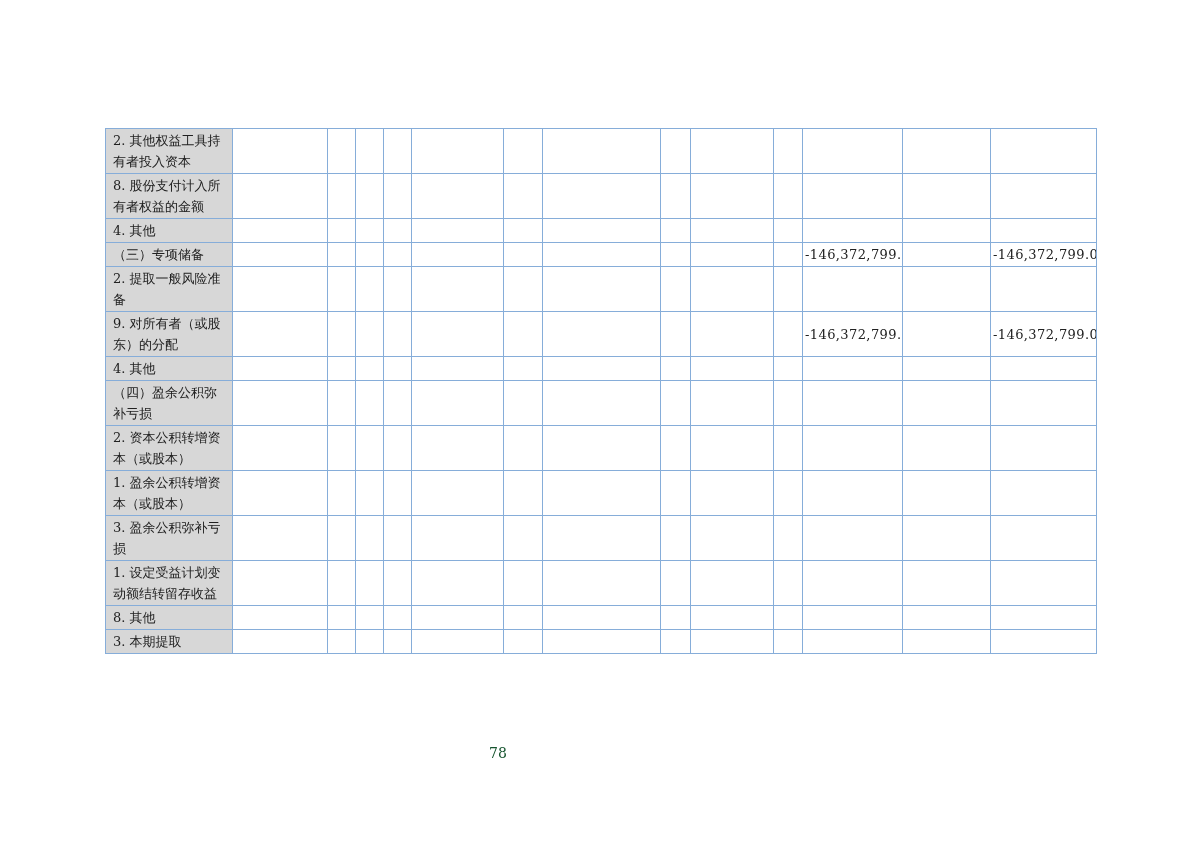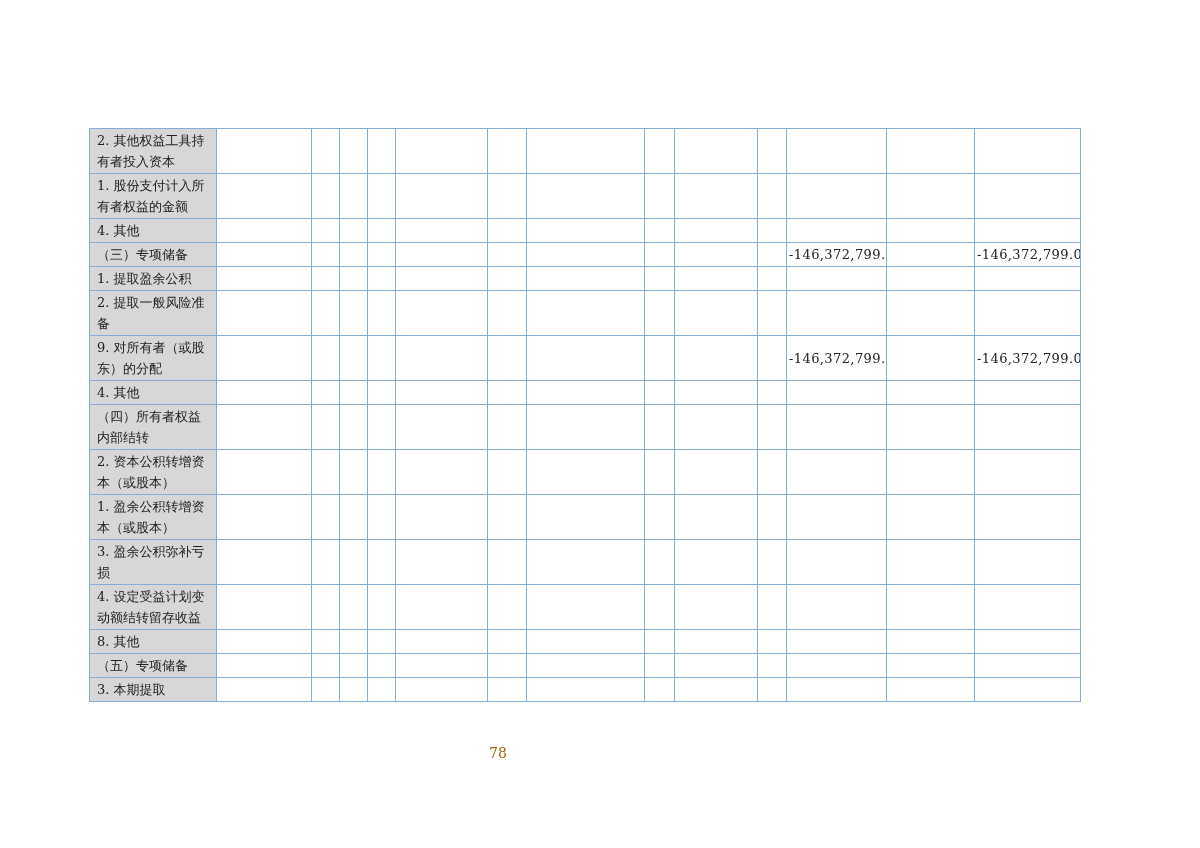--- a/index.html
+++ b/index.html
@@ -16,21 +16,21 @@
     position:relative;
     overflow:hidden;
   }
   .sheet{
     position:absolute;
     left:0;top:0;width:1200px;height:848px;
     background:var(--page-bg);
   }
   table.equity-table{
     position:absolute;
-    left:89px;
+    left:105px;
     top:128px;
     width:992px;
     border-collapse:collapse;
     table-layout:fixed;
     border-radius:29px;
   }
   table.equity-table td{
     border:1px solid var(--border-color);
     vertical-align:middle;
     font-size:13px;
@@ -52,21 +52,21 @@
     letter-spacing:0.4px;
     white-space:nowrap;
   }
   .page-number{
     position:absolute;
     left:0;
     top:745px;
     width:996px;
     text-align:center;
     font-size:14px;
-    color:#a16207;
+    color:#14532d;
   }
 </style>
 </head>
 <body>
 
 <div class="sheet">
 
   <table class="equity-table">
     <colgroup>
       <col style="width:127px">
@@ -95,21 +95,21 @@
           <td class="data-cell"></td>
           <td class="data-cell"></td>
           <td class="data-cell"></td>
           <td class="data-cell"></td>
           <td class="data-cell"></td>
           <td class="data-cell"></td>
           <td class="data-cell"></td>
           <td class="data-cell"></td>
         </tr>
         <tr>
-          <td class="label-cell">1. 股份支付计入所有者权益的金额</td>
+          <td class="label-cell">8. 股份支付计入所有者权益的金额</td>
           <td class="data-cell"></td>
           <td class="data-cell"></td>
           <td class="data-cell"></td>
           <td class="data-cell"></td>
           <td class="data-cell"></td>
           <td class="data-cell"></td>
           <td class="data-cell"></td>
           <td class="data-cell"></td>
           <td class="data-cell"></td>
           <td class="data-cell"></td>
@@ -143,36 +143,20 @@
           <td class="data-cell"></td>
           <td class="data-cell"></td>
           <td class="data-cell"></td>
           <td class="data-cell"></td>
           <td class="data-cell"></td>
           <td class="data-cell">-146,372,799.02</td>
           <td class="data-cell"></td>
           <td class="data-cell">-146,372,799.02</td>
         </tr>
         <tr>
-          <td class="label-cell">1. 提取盈余公积</td>
-          <td class="data-cell"></td>
-          <td class="data-cell"></td>
-          <td class="data-cell"></td>
-          <td class="data-cell"></td>
-          <td class="data-cell"></td>
-          <td class="data-cell"></td>
-          <td class="data-cell"></td>
-          <td class="data-cell"></td>
-          <td class="data-cell"></td>
-          <td class="data-cell"></td>
-          <td class="data-cell"></td>
-          <td class="data-cell"></td>
-          <td class="data-cell"></td>
-        </tr>
-        <tr>
           <td class="label-cell">2. 提取一般风险准备</td>
           <td class="data-cell"></td>
           <td class="data-cell"></td>
           <td class="data-cell"></td>
           <td class="data-cell"></td>
           <td class="data-cell"></td>
           <td class="data-cell"></td>
           <td class="data-cell"></td>
           <td class="data-cell"></td>
           <td class="data-cell"></td>
@@ -207,21 +191,21 @@
           <td class="data-cell"></td>
           <td class="data-cell"></td>
           <td class="data-cell"></td>
           <td class="data-cell"></td>
           <td class="data-cell"></td>
           <td class="data-cell"></td>
           <td class="data-cell"></td>
           <td class="data-cell"></td>
         </tr>
         <tr>
-          <td class="label-cell">（四）所有者权益内部结转</td>
+          <td class="label-cell">（四）盈余公积弥补亏损</td>
           <td class="data-cell"></td>
           <td class="data-cell"></td>
           <td class="data-cell"></td>
           <td class="data-cell"></td>
           <td class="data-cell"></td>
           <td class="data-cell"></td>
           <td class="data-cell"></td>
           <td class="data-cell"></td>
           <td class="data-cell"></td>
           <td class="data-cell"></td>
@@ -271,53 +255,37 @@
           <td class="data-cell"></td>
           <td class="data-cell"></td>
           <td class="data-cell"></td>
           <td class="data-cell"></td>
           <td class="data-cell"></td>
           <td class="data-cell"></td>
           <td class="data-cell"></td>
           <td class="data-cell"></td>
         </tr>
         <tr>
-          <td class="label-cell">4. 设定受益计划变动额结转留存收益</td>
+          <td class="label-cell">1. 设定受益计划变动额结转留存收益</td>
           <td class="data-cell"></td>
           <td class="data-cell"></td>
           <td class="data-cell"></td>
           <td class="data-cell"></td>
           <td class="data-cell"></td>
           <td class="data-cell"></td>
           <td class="data-cell"></td>
           <td class="data-cell"></td>
           <td class="data-cell"></td>
           <td class="data-cell"></td>
           <td class="data-cell"></td>
           <td class="data-cell"></td>
           <td class="data-cell"></td>
         </tr>
         <tr>
           <td class="label-cell">8. 其他</td>
-          <td class="data-cell"></td>
-          <td class="data-cell"></td>
-          <td class="data-cell"></td>
-          <td class="data-cell"></td>
-          <td class="data-cell"></td>
-          <td class="data-cell"></td>
-          <td class="data-cell"></td>
-          <td class="data-cell"></td>
-          <td class="data-cell"></td>
-          <td class="data-cell"></td>
-          <td class="data-cell"></td>
-          <td class="data-cell"></td>
-          <td class="data-cell"></td>
-        </tr>
-        <tr>
-          <td class="label-cell">（五）专项储备</td>
           <td class="data-cell"></td>
           <td class="data-cell"></td>
           <td class="data-cell"></td>
           <td class="data-cell"></td>
           <td class="data-cell"></td>
           <td class="data-cell"></td>
           <td class="data-cell"></td>
           <td class="data-cell"></td>
           <td class="data-cell"></td>
           <td class="data-cell"></td>

